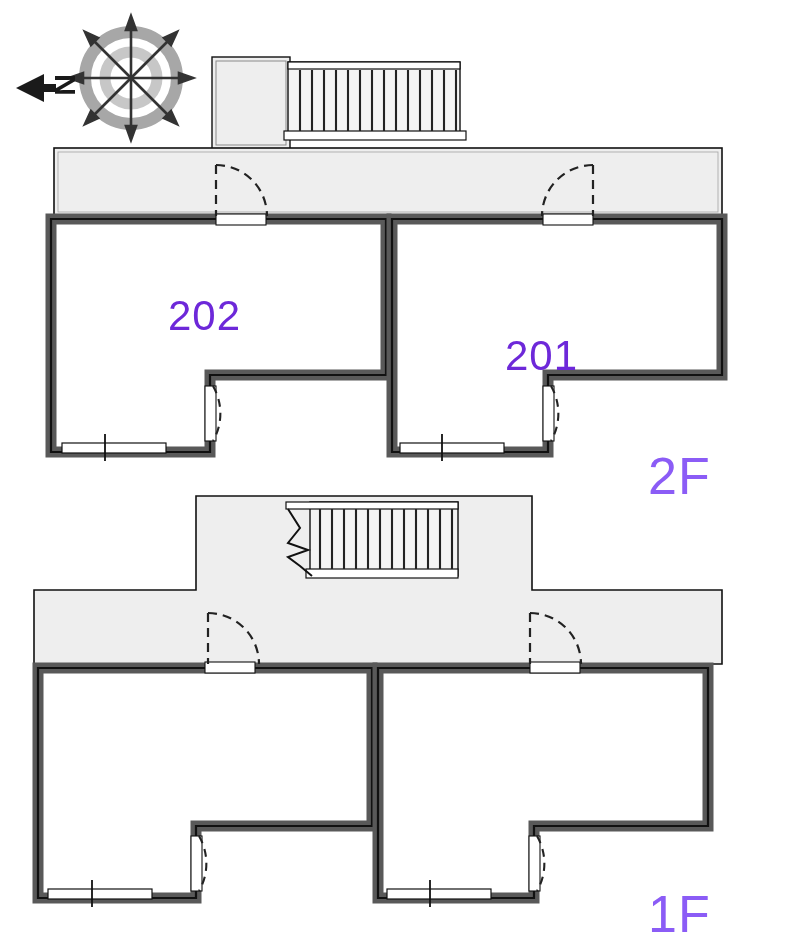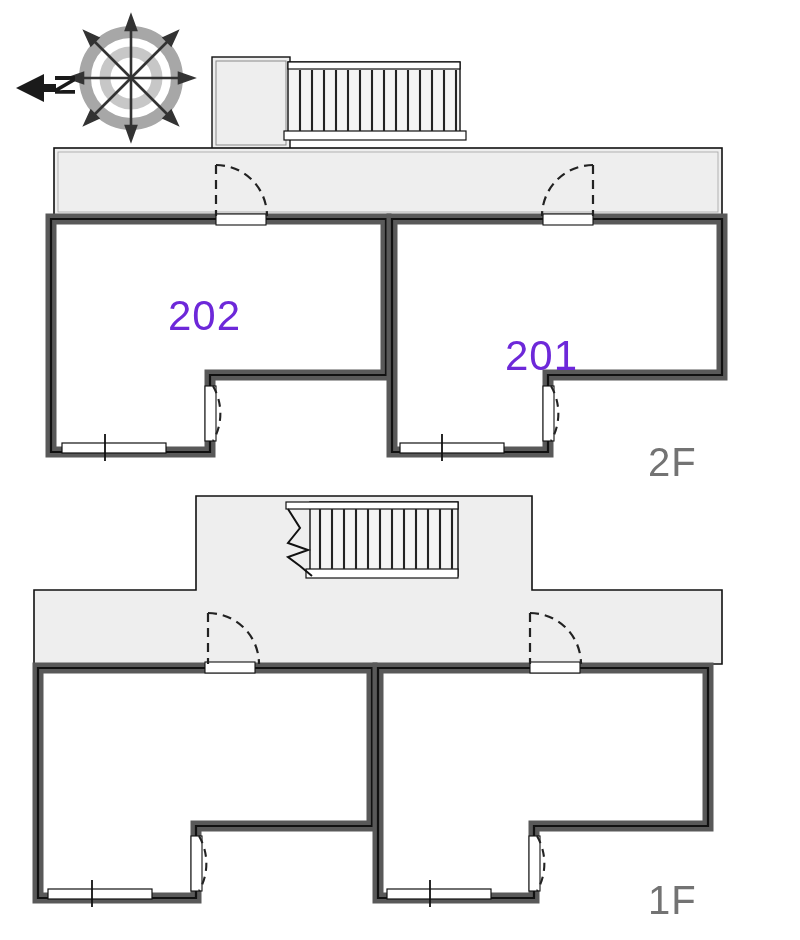--- a/index.html
+++ b/index.html
@@ -2,25 +2,26 @@
 <html><head>
 <meta charset="utf-8">
 <style>
   html,body{margin:0;padding:0;background:#ffffff;}
   body{width:800px;height:940px;font-family:"Liberation Sans",sans-serif;overflow:hidden;}
   #stage{position:relative;width:800px;height:940px;background:#ffffff;}
   svg.plan{position:absolute;left:0;top:0;width:800px;height:940px;display:block;}
   .floor-label{
     position:absolute;
     font-family:"Liberation Sans",sans-serif;
-    font-size:40px;
-    color:#737373;
+    font-size:52px;
+    color:#8b5cf6;
     letter-spacing:1px;
     line-height:1;
     user-select:none;
+    margin-top:8px;
   }
   .room-label{
     position:absolute;
     font-family:"Liberation Sans",sans-serif;
     font-size:42px;
     color:#6d28d9;
     letter-spacing:1px;
     line-height:1;
     white-space:nowrap;
     user-select:none;

